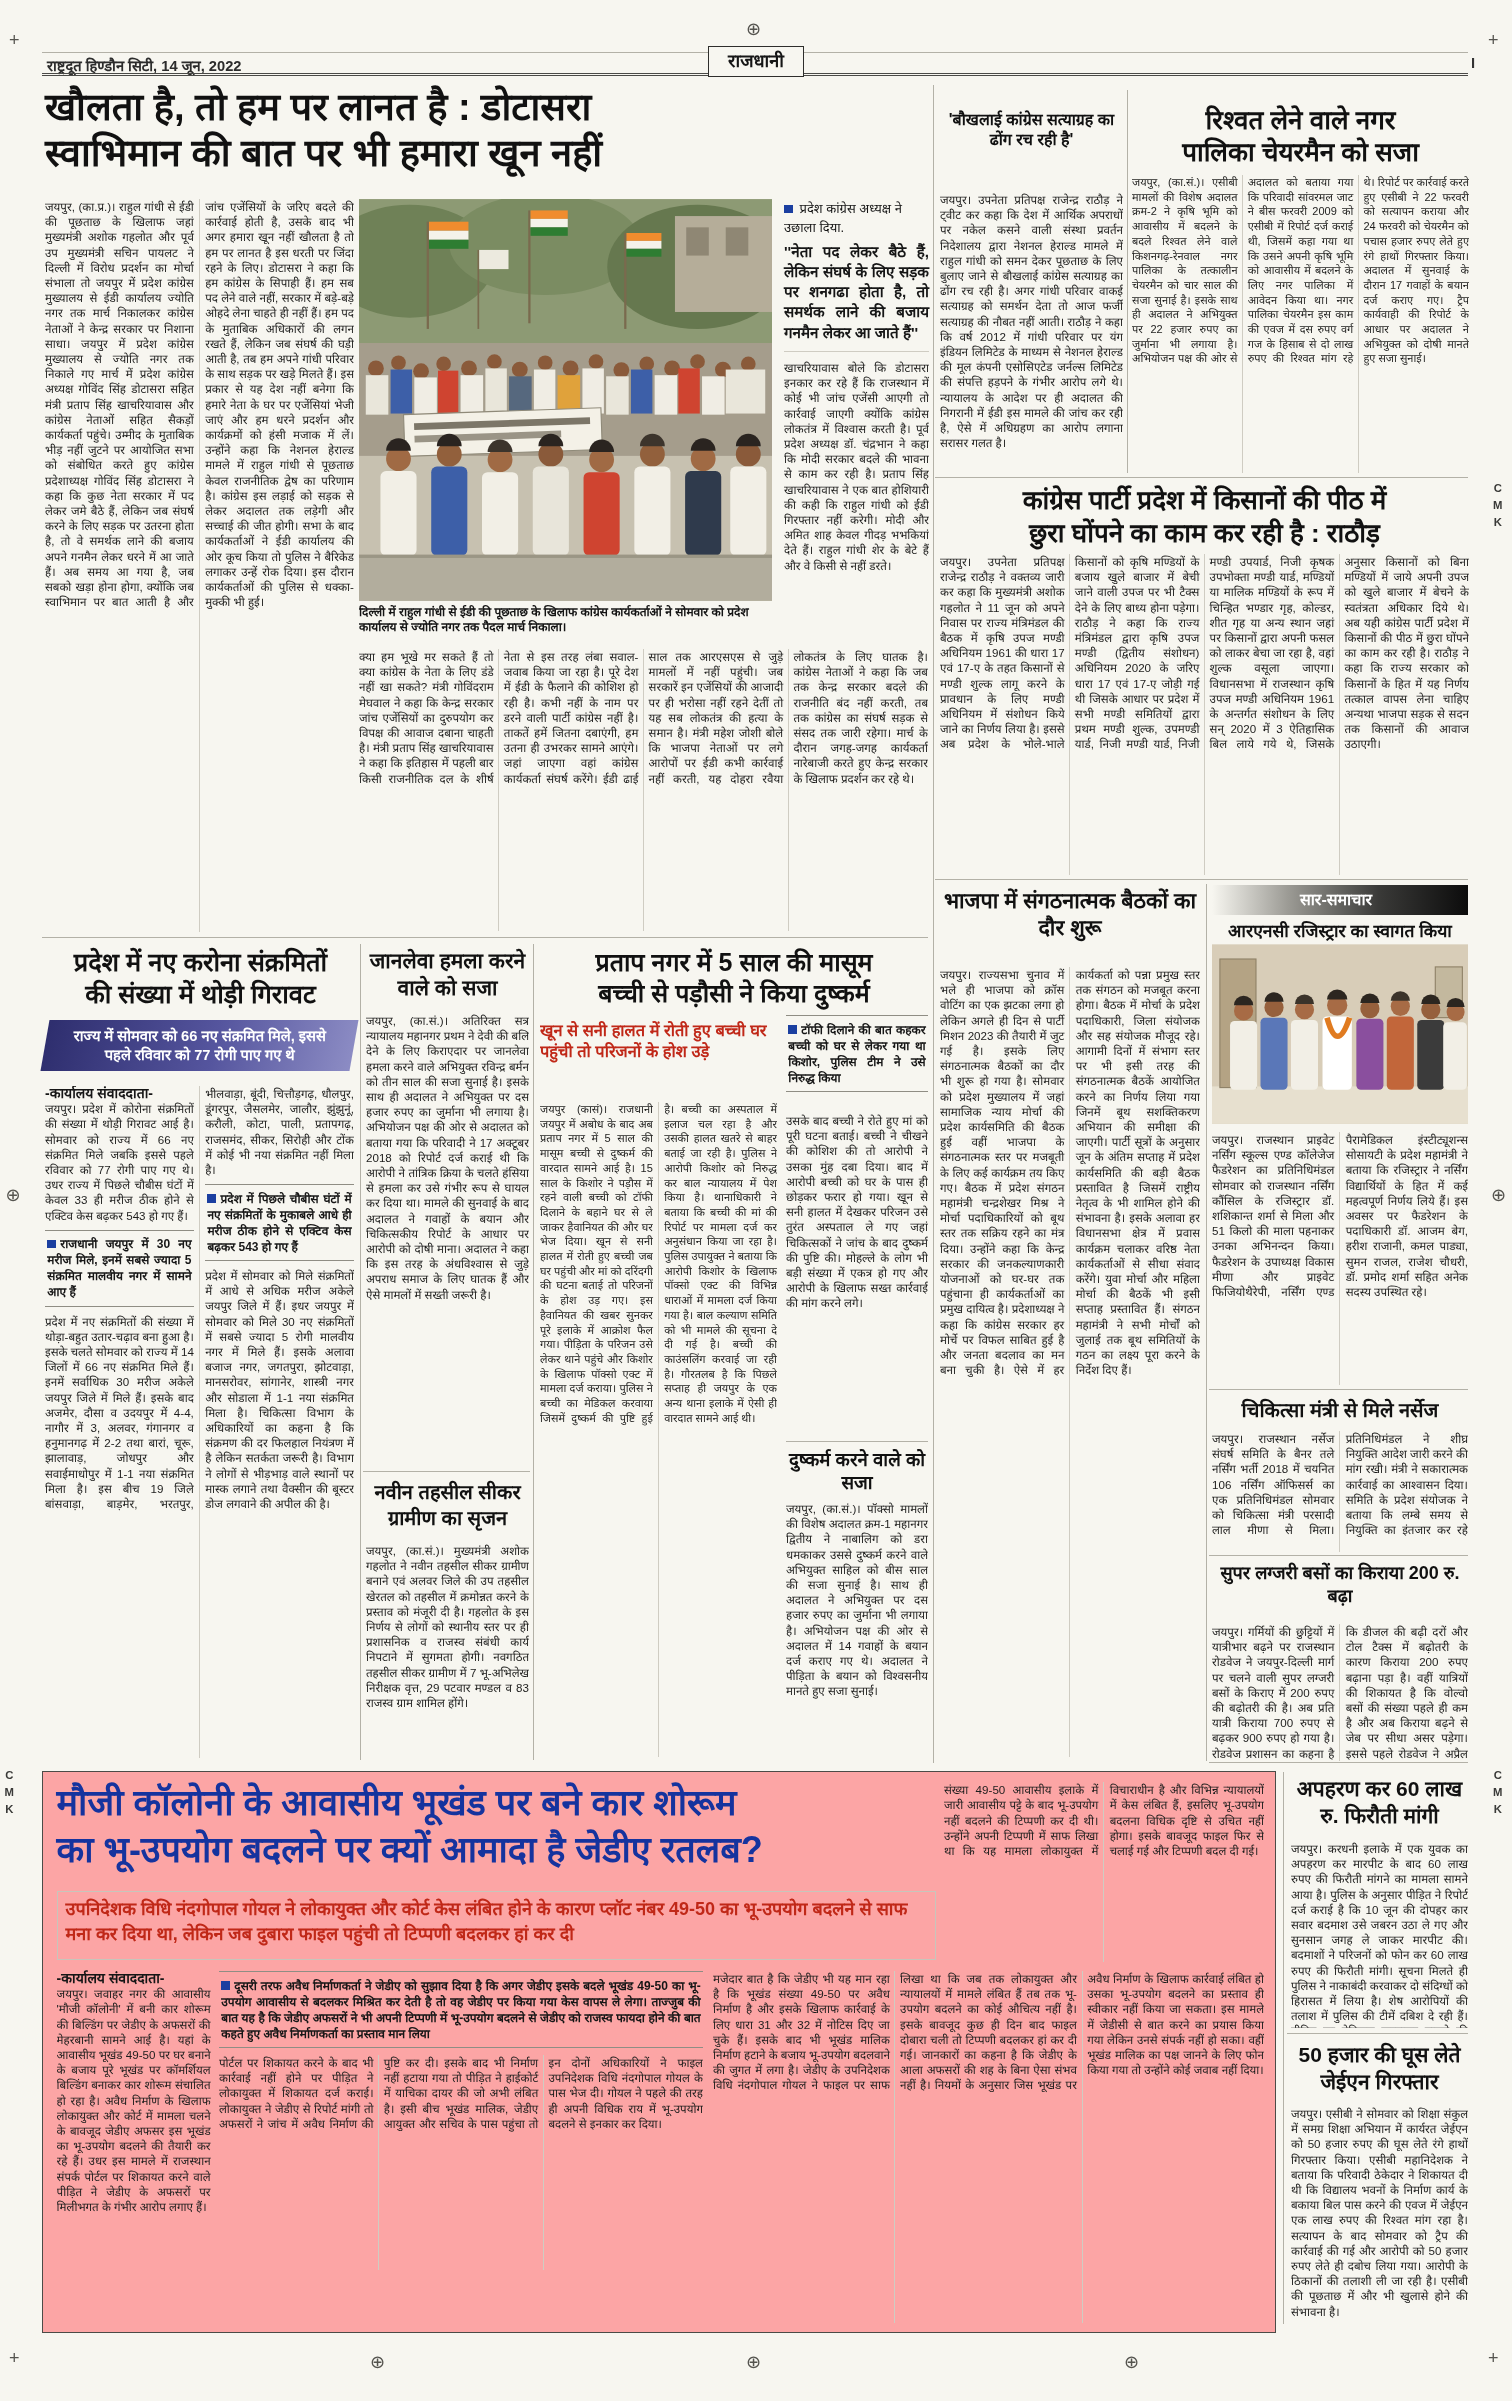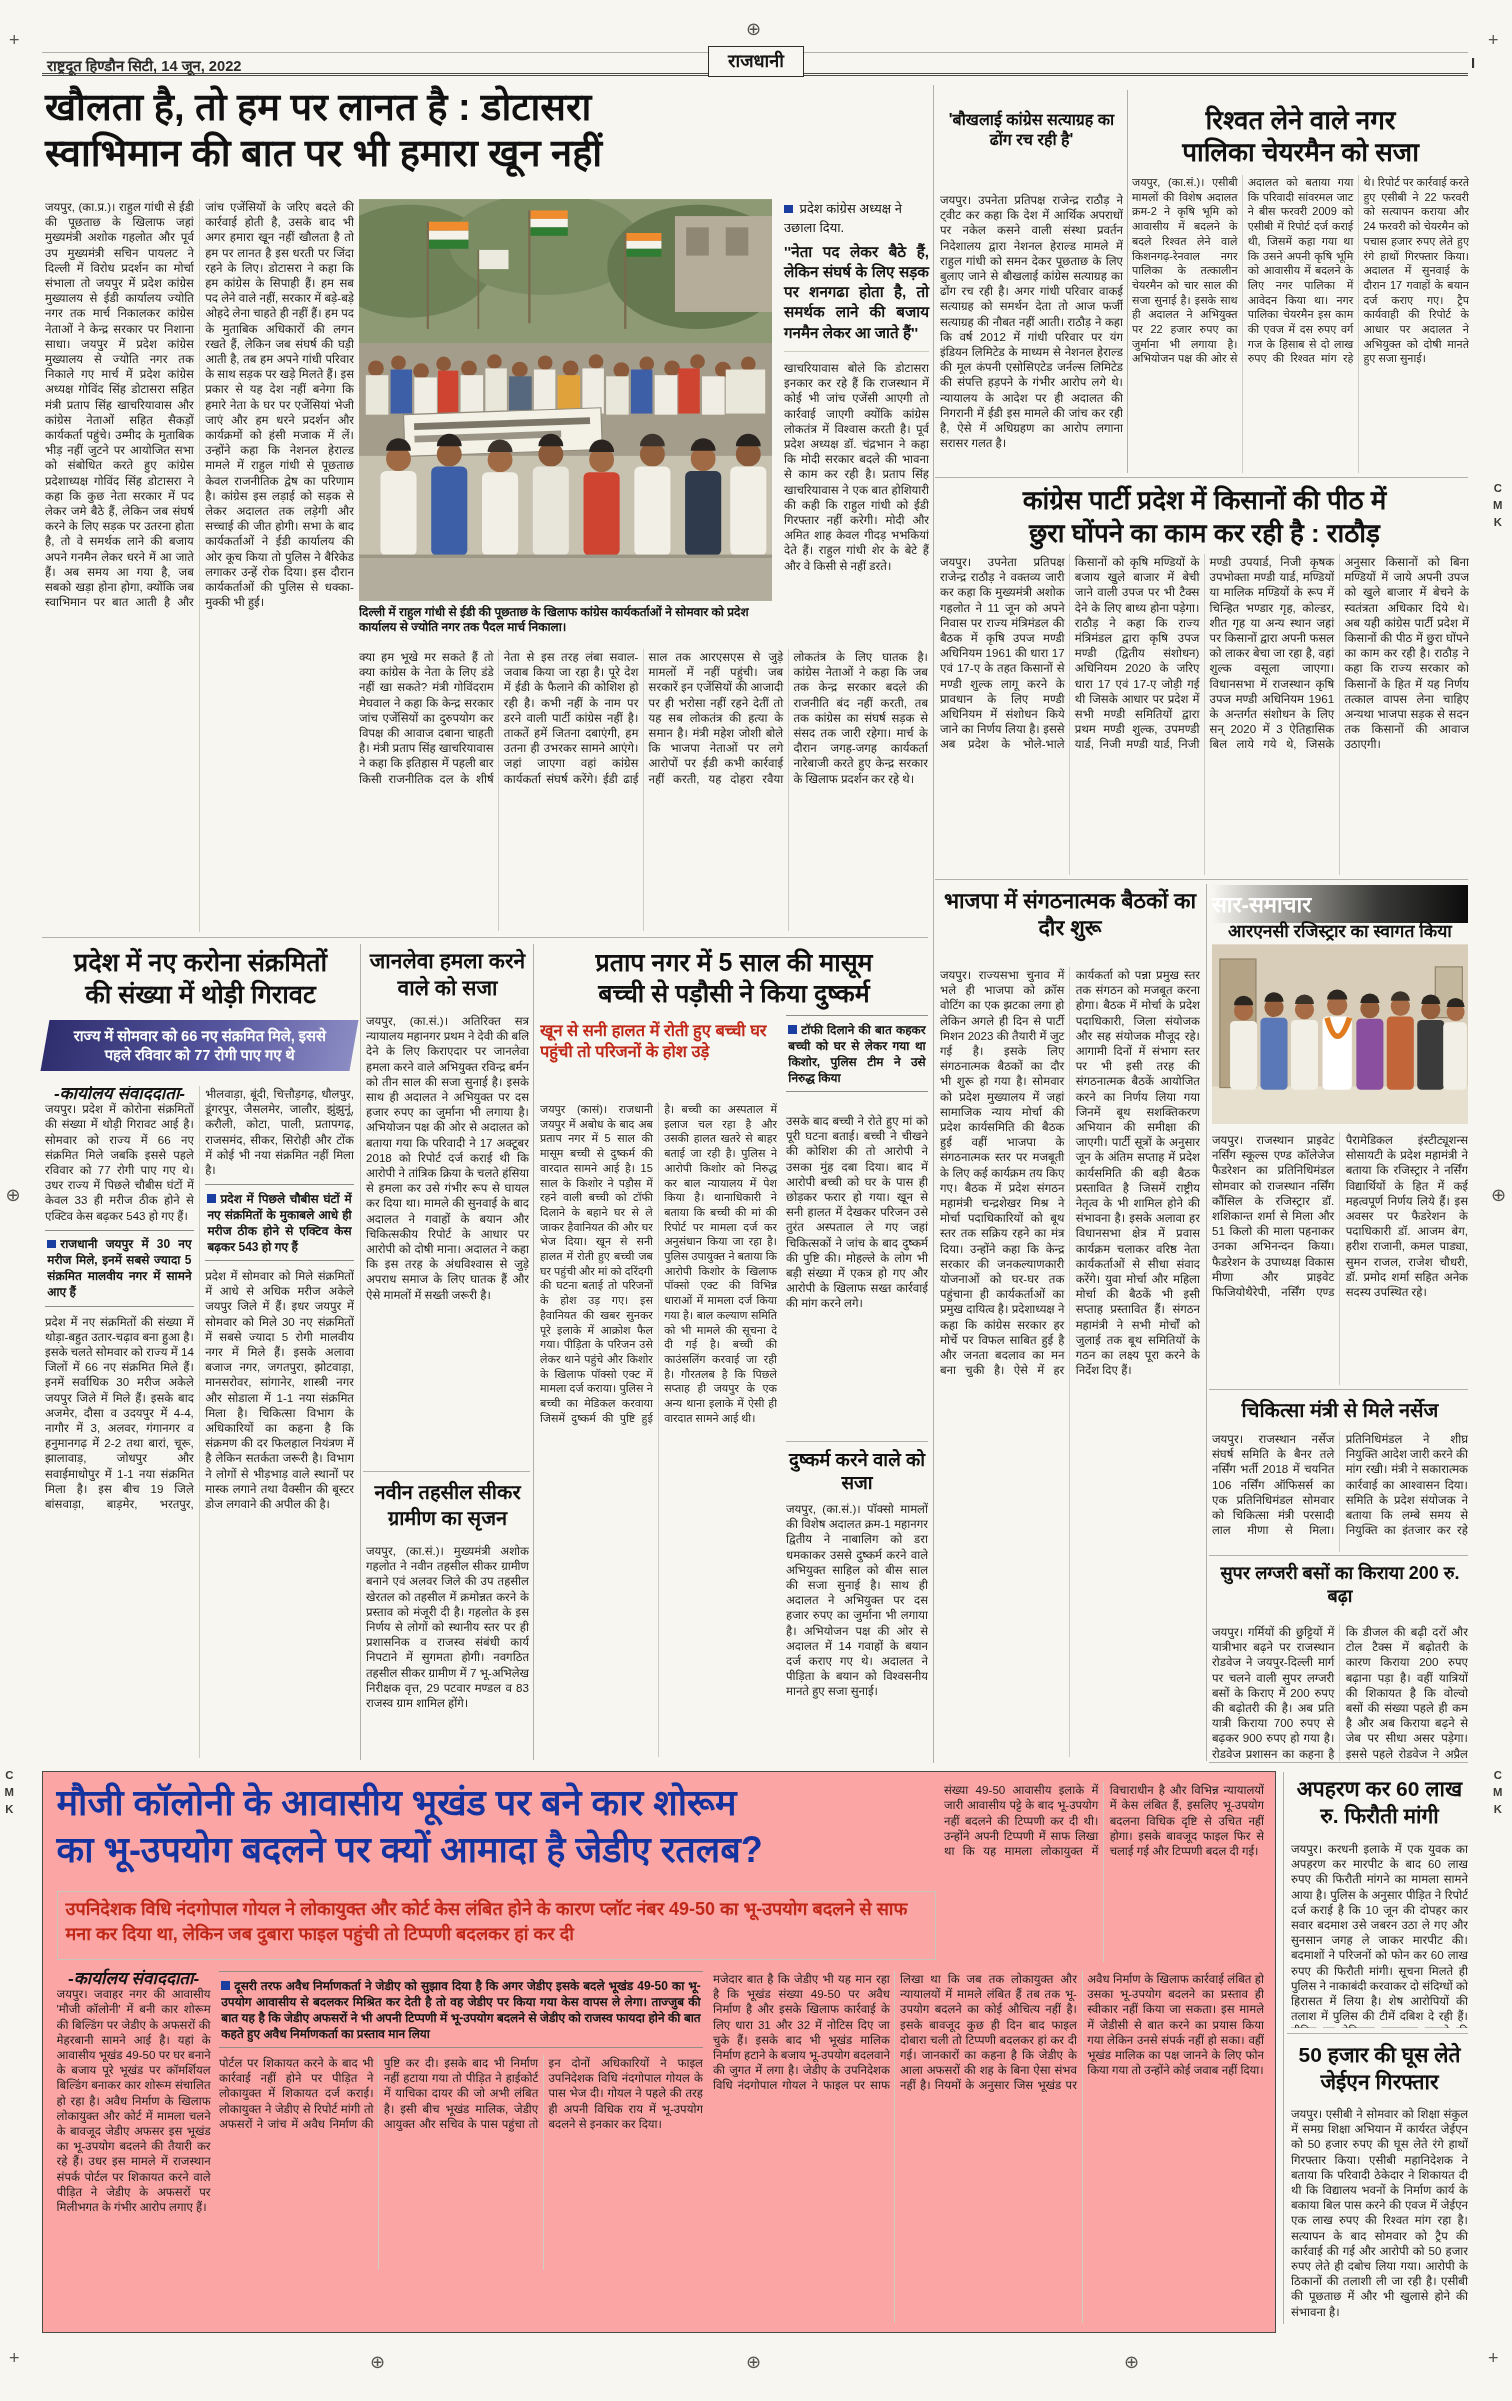--- a/index.html
+++ b/index.html
@@ -18,34 +18,34 @@
   .rajdhani { width:96px; height:30.5px; border:1.1px solid #2e2e2c; background:#f7f6f0;
     font-size:18px; font-weight:bold; text-align:center; line-height:28px; }
   .pagemark { font-size:14.7px; font-weight:bold; color:#333; }
   .headline { font-weight:bold; color:#111; }
   .h-center { text-align:center; }
   .body-text { font-size:11.6px; line-height:15.2px; text-align:justify; color:#1d1d1c; }
   .clip { overflow:hidden; }
   .cols-2 { column-count:2; column-gap:11.3px; column-rule:0.6px solid #cfccc2; }
   .cols-3 { column-count:3; column-gap:10.2px; column-rule:0.6px solid #cfccc2; }
   .cols-4 { column-count:4; column-gap:10.2px; column-rule:0.6px solid #cfccc2; }
-  .byline { font-weight:bold; text-align:center; font-size:17px; line-height:15.2px;font-style:italic; }
+  .byline { font-weight:bold; text-align:left; font-size:14px; line-height:15.2px; }
   .caption { font-size:12px; line-height:15.2px; font-weight:bold; color:#141414; }
   .note-box { break-inside:avoid; border-top:1.1px solid #8f8d84; border-bottom:1.1px solid #8f8d84;
     padding:5.6px 2.3px; margin:6.8px 0; font-weight:bold; font-size:12px; line-height:16px; text-align:justify; }
   .sq { display:inline-block; width:8.5px; height:8.5px; background:#1b3fa0; margin-right:4.5px; }
   .quote-box { border-bottom:0.6px solid #cfccc2; padding-bottom:8px; margin-bottom:8px; }
   .qlead { font-weight:normal; font-size:13px; line-height:19px; }
   .qtext { font-weight:bold; font-size:15.2px; line-height:20.3px; margin-top:4.5px; text-align:justify; }
   .deck-grad { transform:skewX(-10deg); background:linear-gradient(95deg,#2e2e6e 0%,#55559e 55%,#8c8cc4 100%);
     color:#fff; font-weight:bold; font-size:14.7px; line-height:18.6px; padding:6.8px 14.7px; text-align:center; }
   .deck-grad > div { transform:skewX(10deg); }
   .red-deck { color:#c02818; font-weight:bold; }
   .saar-bar { background:linear-gradient(90deg,rgba(247,246,240,0) 0%,#9b9a94 30%,#3a3a38 65%,#0c0c0c 100%);
-    color:#fff; font-weight:bold; font-size:22px; text-align:left; padding:3.4px 8px 4.5px 0; }
+    color:#fff; font-weight:bold; font-size:16px; text-align:center; padding:3.4px 8px 4.5px 0; }
   .mark { color:#55544f; font-size:18px; line-height:18px; }
   .cmk { font-size:11.3px; font-weight:bold; color:#3a3a38; line-height:17px; text-align:center; }
   .moji-box { border:1.1px solid #4c4b47; background:#fca5a5; }
   .blue { color:#15339e; }
   svg { display:block; }
 </style>
 </head>
 <body>
 
 <div class="page">

